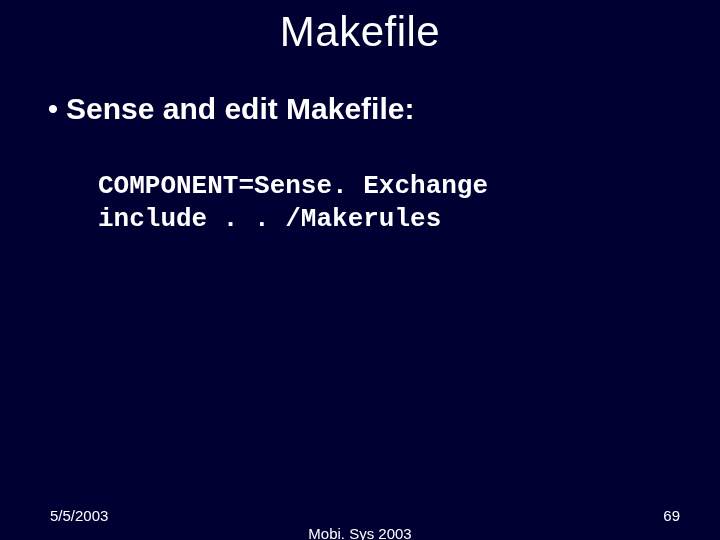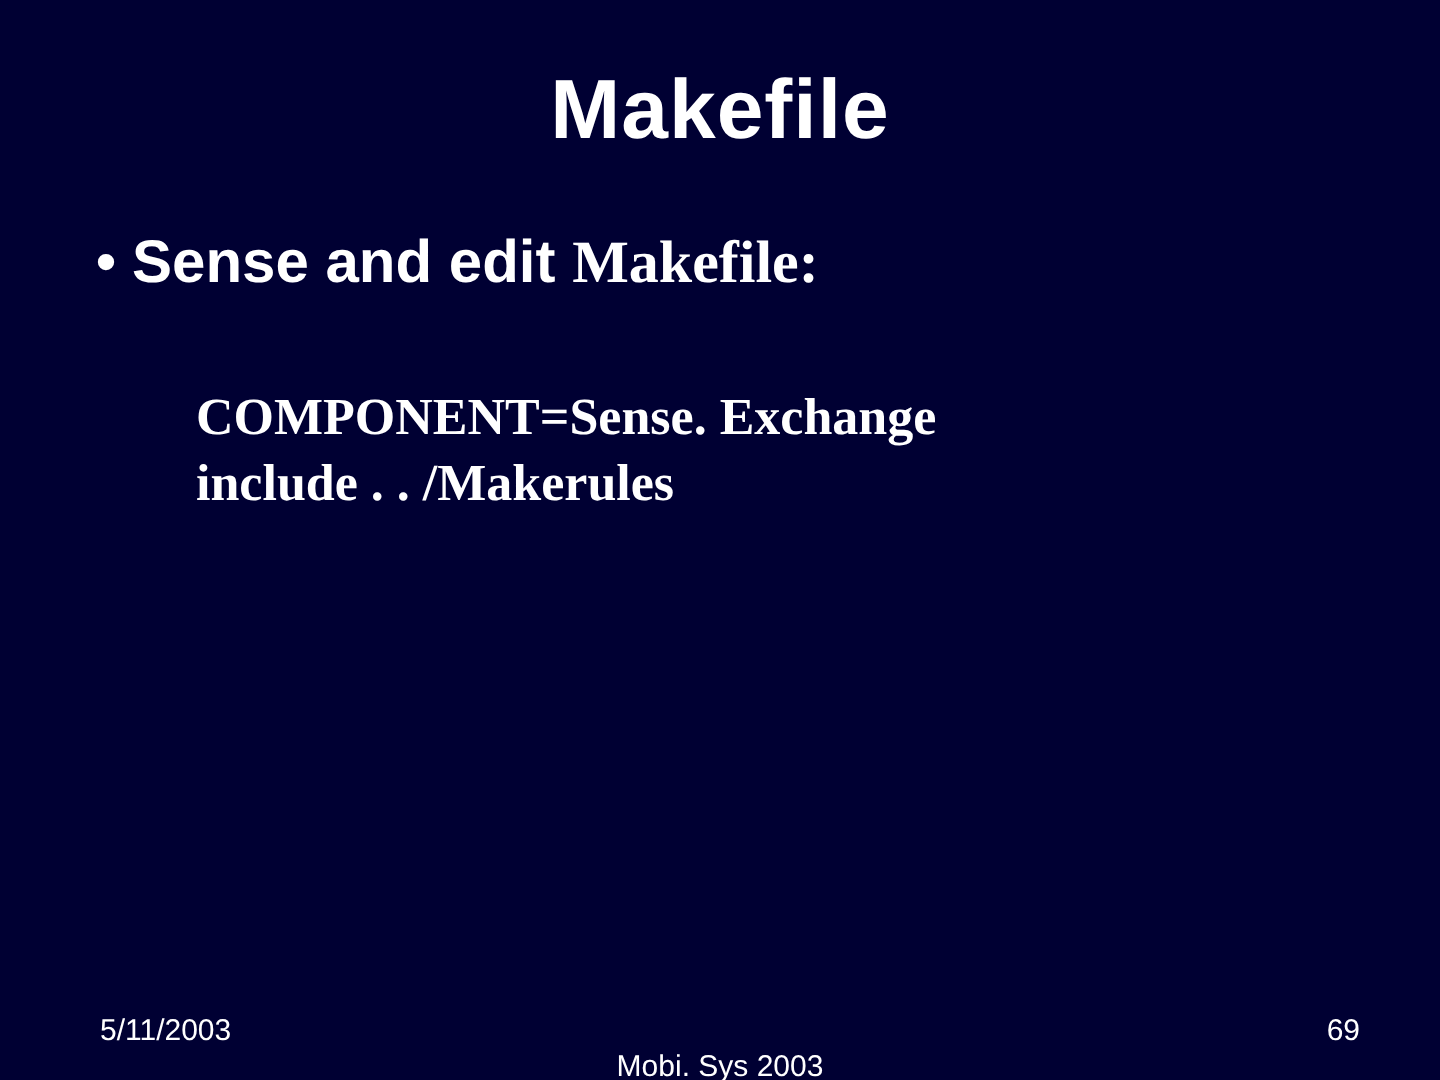--- a/index.html
+++ b/index.html
@@ -14,22 +14,22 @@
   }
   .slide {
     position: relative;
     width: 720px;
     height: 540px;
     box-sizing: border-box;
   }
   .title {
     text-align: center;
     font-size: 42px;
-    font-weight: bold;
-    padding-top: 31px;
+    font-weight: normal;
+    padding-top: 8px;
     letter-spacing: 0.5px;
   }
   .body {
     padding: 36px 40px 0 40px;
   }
   .bullet-row {
     display: flex;
     align-items: baseline;
     font-size: 30px;
     font-weight: bold;
@@ -37,27 +37,27 @@
   .bullet-dot {
     width: 26px;
     text-align: center;
     font-family: Arial, sans-serif;
     font-weight: normal;
   }
   .bullet-text {
     font-family: "Comic Sans MS", "Comic Sans", cursive, sans-serif;
   }
   .mono-inline {
-    font-family: Liberation Serif, serif;
+    font-family: Liberation Sans, sans-serif;
     font-weight: bold;
   }
   .code-block {
     margin-top: 44px;
     margin-left: 58px;
-    font-family: Liberation Serif, serif;
+    font-family: Liberation Mono, monospace;
     font-size: 26px;
     font-weight: bold;
     line-height: 1.25;
     white-space: pre;
   }
   .footer {
     position: absolute;
     bottom: 16px;
     left: 0;
     width: 100%;
@@ -89,18 +89,18 @@
       <span class="bullet-text">
         <span>Sense and edit </span><span class="mono-inline">Makefile:</span>
       </span>
     </div>
 
     <div class="code-block"><span>COMPONENT=Sense. Exchange</span>
 <span>include . . /Makerules</span></div>
   </div>
 
   <div class="footer">
-    <span>5/11/2003</span>
+    <span>5/5/2003</span>
     <span class="footer-center">Mobi. Sys 2003</span>
     <span>69</span>
   </div>
 
 </div>
 
 </body></html>

